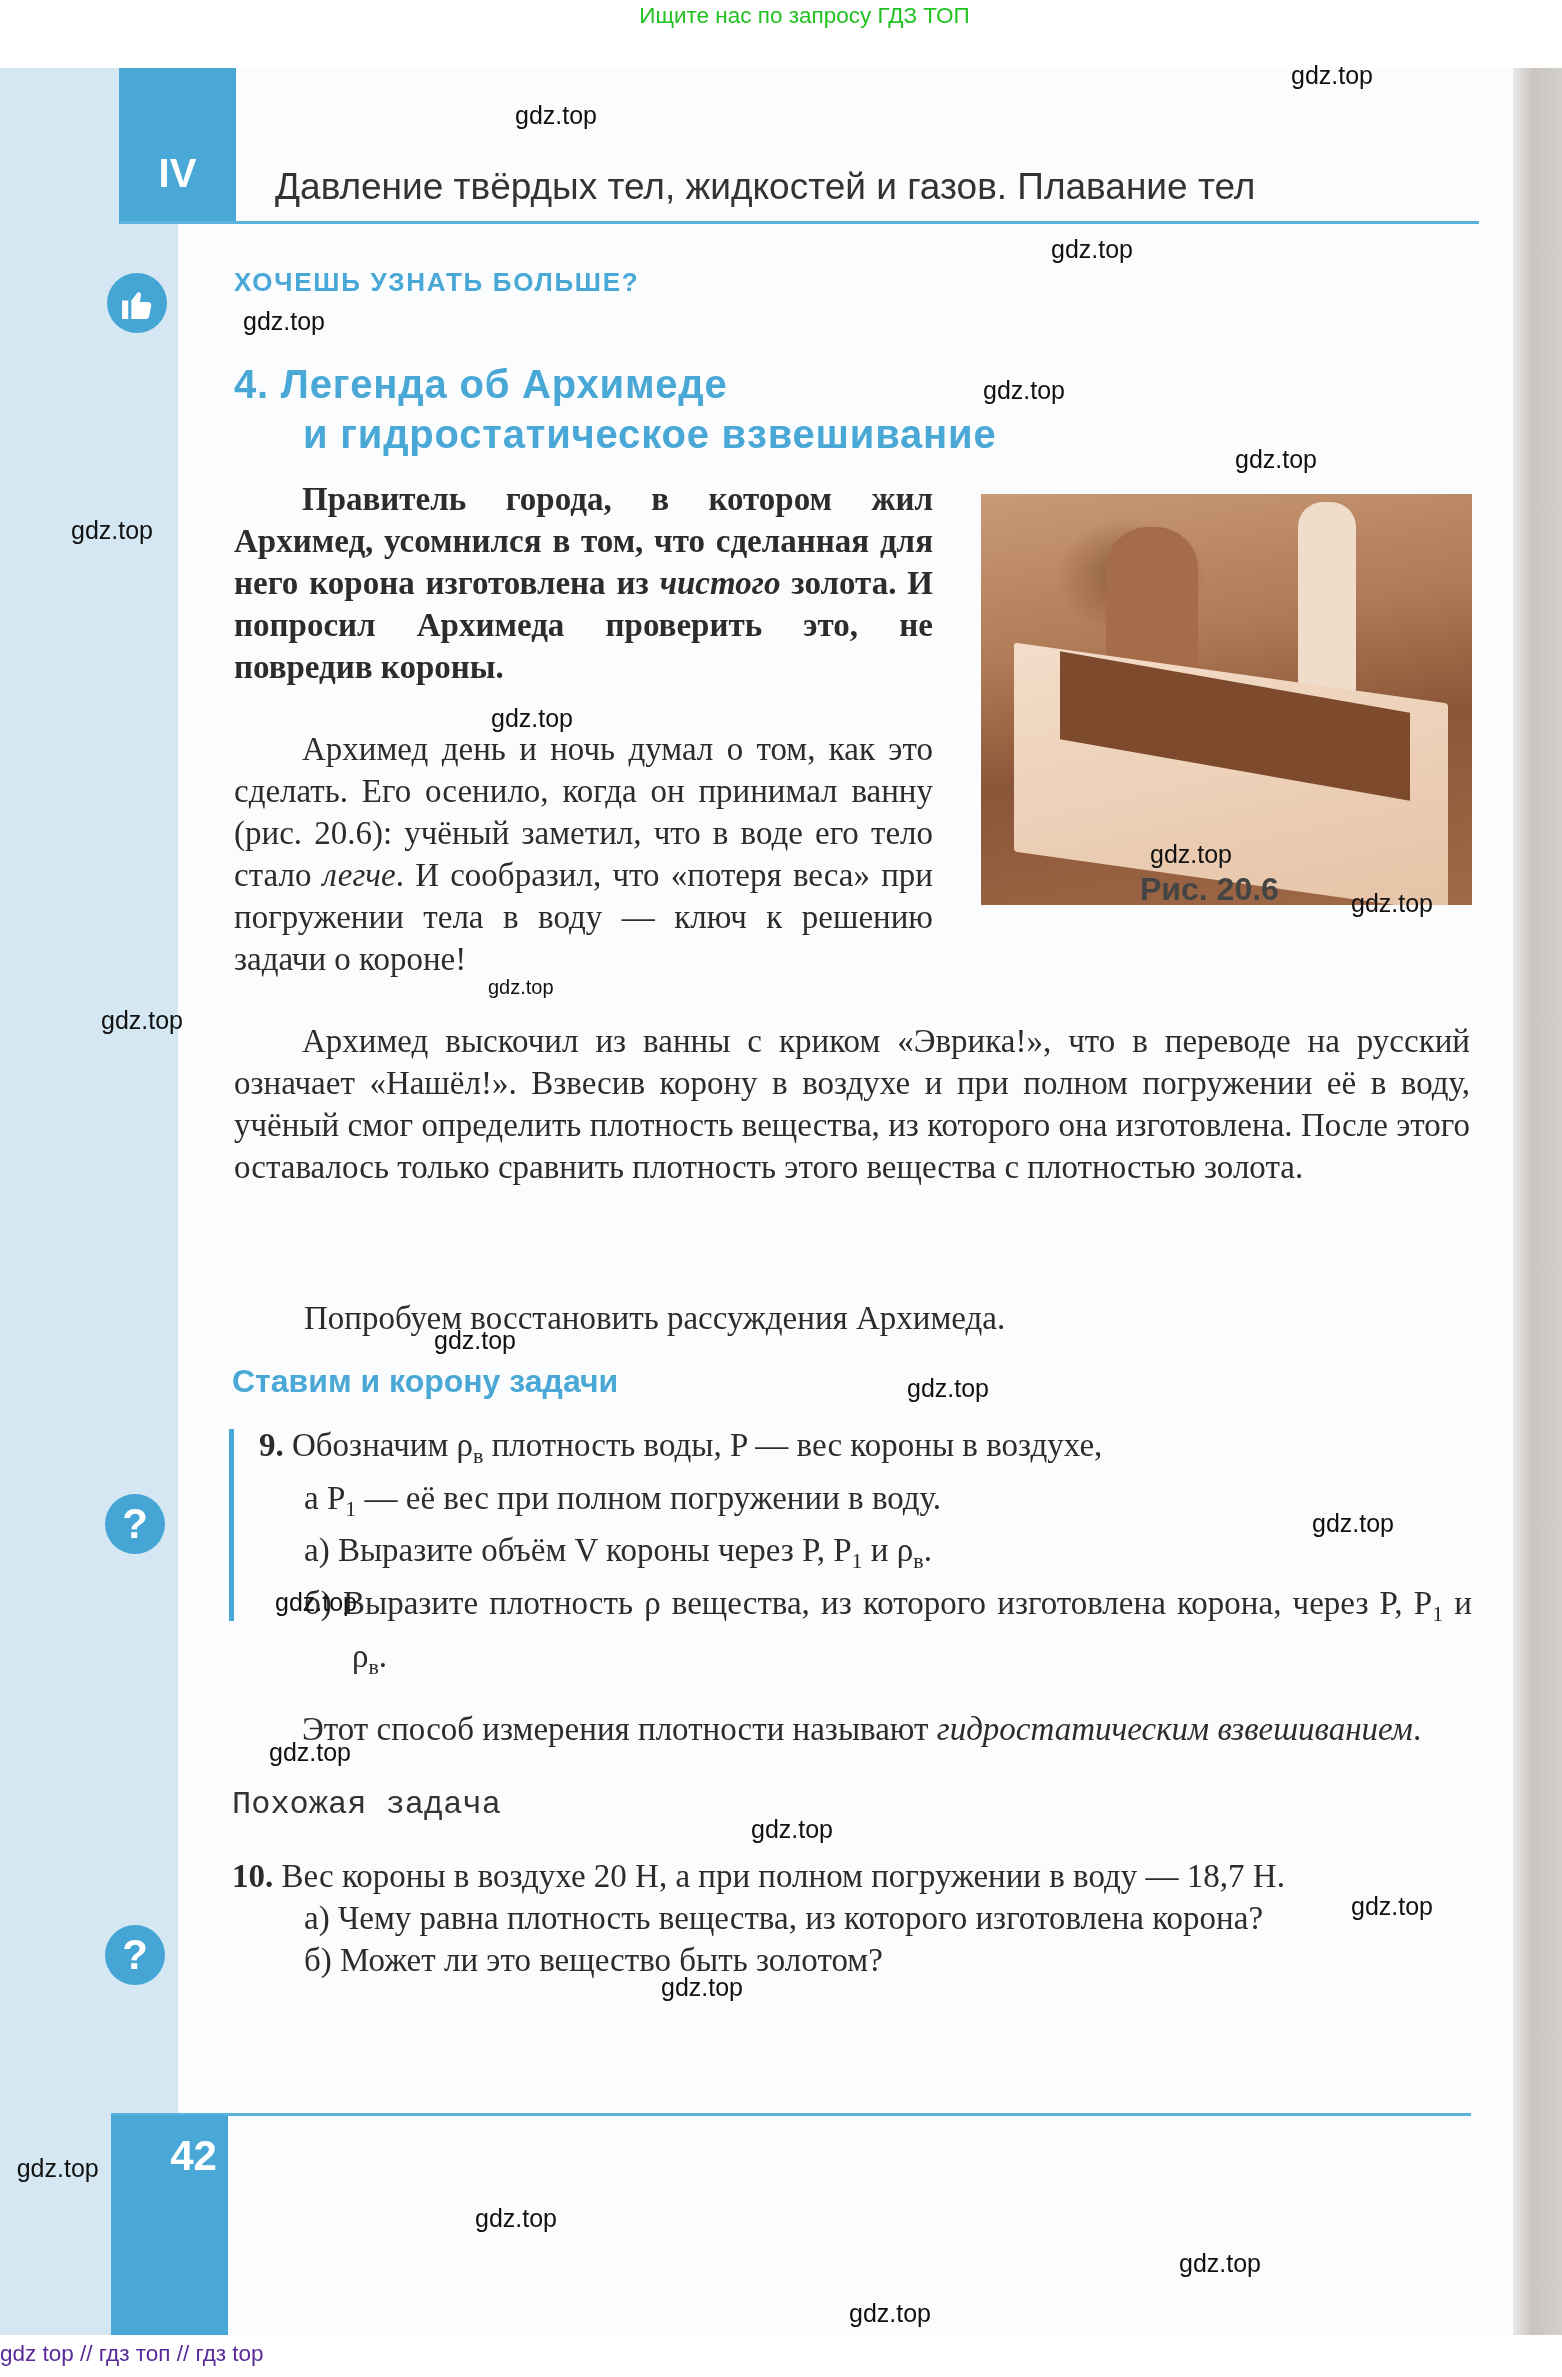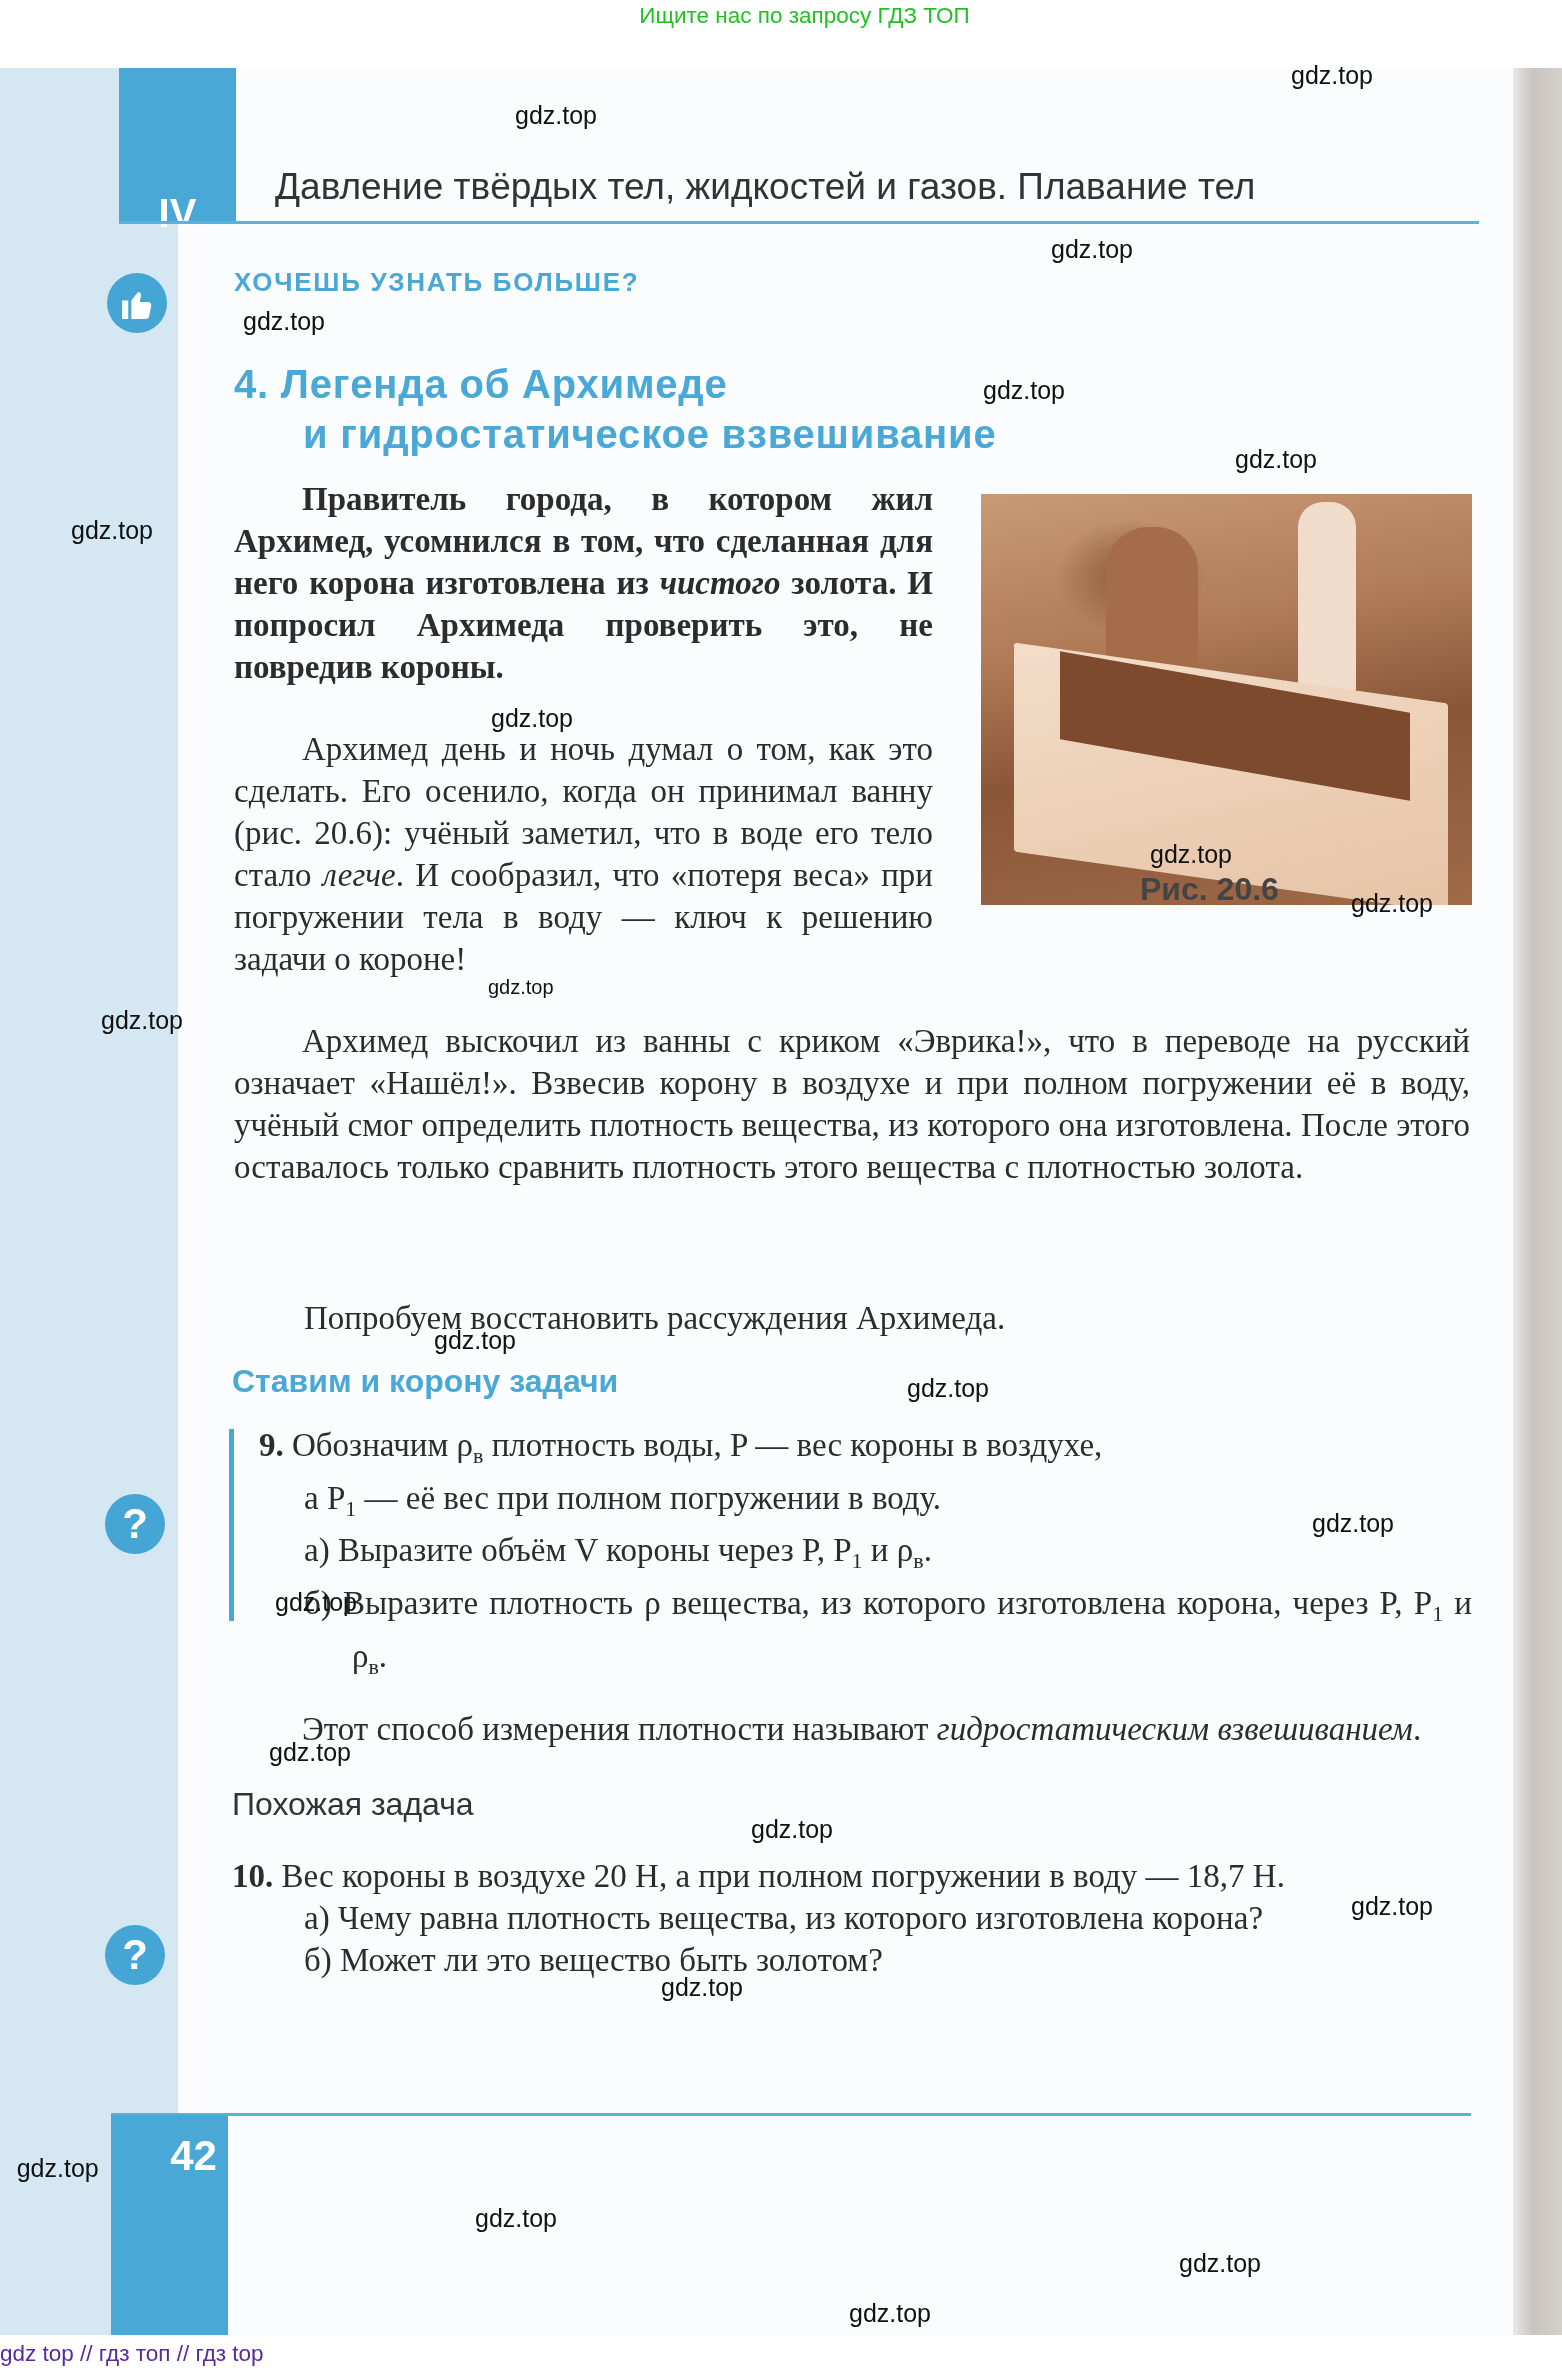--- a/index.html
+++ b/index.html
@@ -2,42 +2,42 @@
 <html style="font-size:13.3px"><head>
 <meta charset="utf-8">
 <style>
   html, body { margin:0; padding:0; }
   body { width:1562px; height:2377px; position:relative; background:#ffffff; overflow:hidden; font-family:"Liberation Serif", serif; }
   .top-banner { position:absolute; left:0; top:0; width:1562px; height:68px; background:#fff; }
   .top-banner span { position:absolute; left:0; right:0; top:3.3px; text-align:center; color:#22c122; font-family:"Liberation Sans", sans-serif; font-size:22.5px;margin-left:47px; }
   .page { position:absolute; left:0; top:68px; width:1562px; height:2267px; background:#fbfcfd; }
   .left-strip { position:absolute; left:0; top:0; width:178px; height:2267px; background:#d4e7f2; }
   .chapter-block { position:absolute; left:119px; top:0; width:117px; height:154px; background:#4aa8d6; }
-  .chapter-block span { position:absolute; left:0; right:0; top:83px; text-align:center; color:#fff; font-family:"Liberation Sans", sans-serif; font-weight:bold; font-size:40px;margin-top:40px; }
+  .chapter-block span { position:absolute; left:0; right:0; top:83px; text-align:center; color:#fff; font-family:"Liberation Sans", sans-serif; font-weight:bold; font-size:40px; }
   .header-title { position:absolute; left:275px; top:98px; font-family:"Liberation Sans", sans-serif; font-size:37px; color:#333; white-space:nowrap; }
   .header-rule { position:absolute; left:119px; top:153px; width:1360px; height:3.3px; background:#5bb3dd; }
   .right-shadow { position:absolute; left:1513px; top:0; width:49px; height:2267px; background:linear-gradient(to right,#e9e9e9,#c9c4c0 40%,#d3cfcb); }
   .round-icon { position:absolute; width:60px; height:60px; border-radius:50%; background:#45a6d6; display:flex; align-items:center; justify-content:center; color:#fff; font-family:"Liberation Sans", sans-serif; font-weight:bold; }
   .blue-head { position:absolute; color:#4aa8d6; font-family:"Liberation Sans", sans-serif; font-weight:bold; }
   .body-text { position:absolute; font-size:33px; line-height:42px; color:#2c2c2c; text-align:justify; }
   .body-text p { margin:0; }
   .ind { text-indent:68px; }
   .figure { position:absolute; left:981px; top:426px; width:491px; height:411px; overflow:hidden;
     background:
       radial-gradient(ellipse 75px 58px at 150px 83px, #8a5a38 0%, rgba(138,90,56,0) 100%),
       linear-gradient(170deg, #c99a76 0%, #b07a56 35%, #8a5638 60%, #a06a48 100%); }
   .figure .tub { position:absolute; left:33px; top:179px; width:434px; height:209px; background:linear-gradient(160deg,#f3ddc9,#e6c3a6); transform:skewY(8deg); border-radius:3.3px; }
   .figure .water { position:absolute; left:79px; top:188px; width:350px; height:88px; background:#7d4a2d; transform:skewY(10deg); }
   .figure .man { position:absolute; left:125px; top:33px; width:92px; height:175px; background:#a46c48; border-radius:42px 42px 16.7px 16.7px; }
   .figure .cloth { position:absolute; left:317px; top:8.3px; width:58px; height:192px; background:#f0dccb; border-radius:25px 25px 5px 5px; }
   .caption { position:absolute; left:1140px; top:803px; font-family:"Liberation Sans", sans-serif; font-weight:bold; font-size:32px; color:#444; }
   .task-bar { position:absolute; left:229px; top:1361px; width:5px; height:192px; background:#4aa8d6; }
   .italic { font-style:italic; }
   .sub { font-size:22px; vertical-align:-6.7px; }
-  .similar { position:absolute; left:232px; top:1718px; font-family:Liberation Sans, sans-serif; font-size:32px; color:#333; }
+  .similar { position:absolute; left:232px; top:1718px; font-family:Liberation Mono, monospace; font-size:32px; color:#333; }
   .footer-rule { position:absolute; left:111px; top:2045px; width:1360px; height:3.3px; background:#5bb3dd; }
   .page-num-block { position:absolute; left:111px; top:2047px; width:117px; height:220px; background:#4aa8d6; }
   .page-num-block span { position:absolute; left:0; right:0; top:16.7px; text-align:center; color:#fff; font-family:"Liberation Sans", sans-serif; font-weight:bold; font-size:42px;padding-left:48px; }
   .wm { position:absolute; font-family:"Liberation Sans", sans-serif; font-size:25px; color:#111; }
   .bottom-credit { position:absolute; left:0; right:0; top:2341px; color:#5a2a9a; font-family:"Liberation Sans", sans-serif; font-size:22.5px; }
 </style>
 </head>
 <body>
 
 <div class="top-banner">

